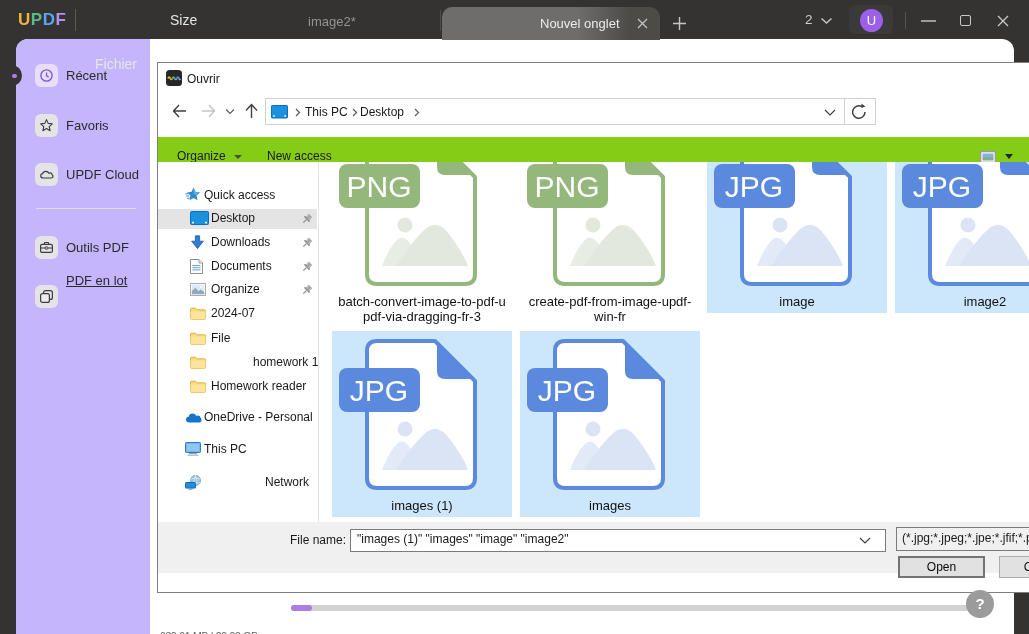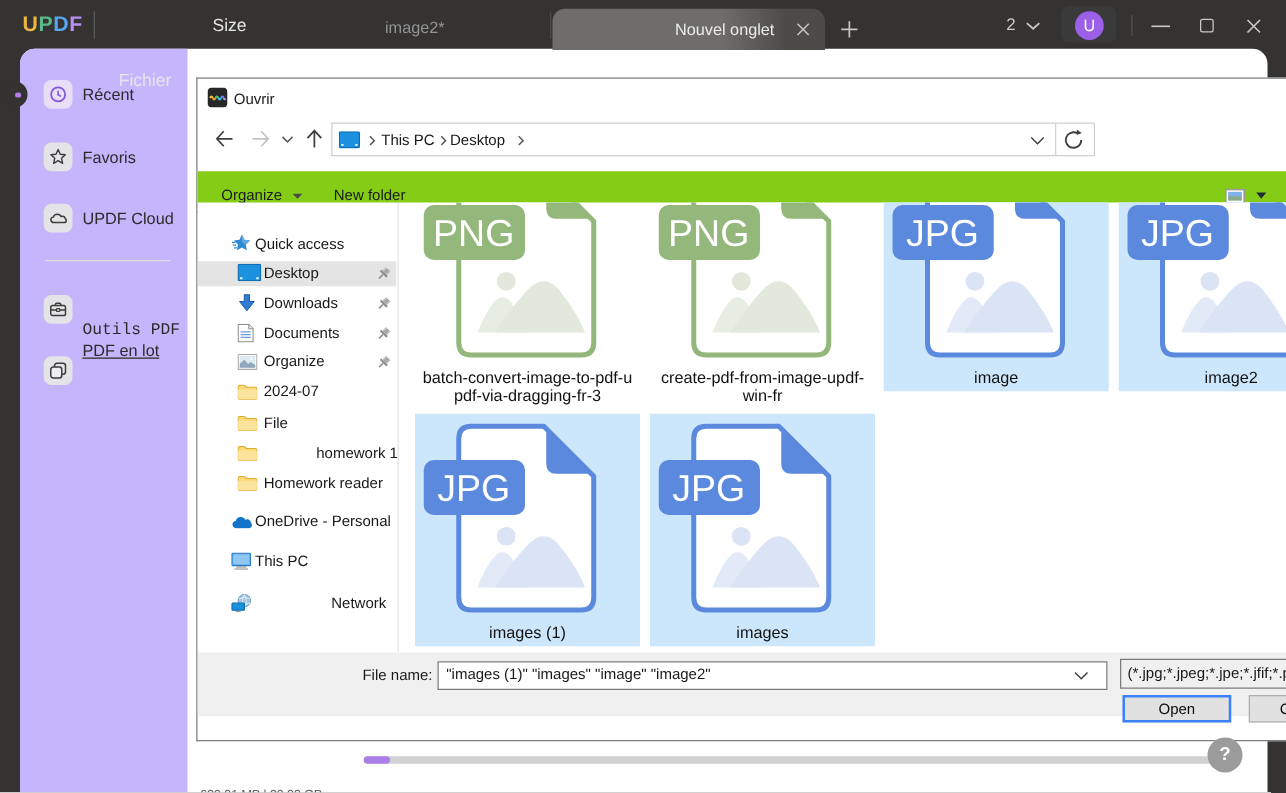--- a/index.html
+++ b/index.html
@@ -74,21 +74,21 @@
         </svg>
 <div class="side-item" style="top:128px;">UPDF Cloud</div>
 <div class="abs" style="left:20px; top:169px; width:100px; height:1px; background:#dddcde;"></div>
 <div class="side-ic" style="top:197px;"></div>
 <svg class="abs" style="left:23px; top:201px;" width="15" height="15">
 <rect x="1.6" y="4.4" width="11.8" height="8" rx="1.5" stroke="#3d3d3d" stroke-width="1.2" fill="none"></rect>
 <path d="M5.4 4.4 V3.3 Q5.4 2.5 6.2 2.5 H8.8 Q9.6 2.5 9.6 3.3 V4.4" stroke="#3d3d3d" stroke-width="1.2" fill="none"></path>
 <path d="M1.6 8 H6.2 M8.8 8 H13.4" stroke="#3d3d3d" stroke-width="1.1"></path>
 <rect x="6.2" y="6.9" width="2.6" height="2.2" rx="0.5" stroke="#3d3d3d" stroke-width="1" fill="none"></rect>
         </svg>
-<div class="side-item" style="top:217px;font-family:Liberation Mono, monospace;">Outils PDF</div>
+<div class="side-item" style="top:201px;">Outils PDF</div>
 <div class="side-ic" style="top:246px;"></div>
 <svg class="abs" style="left:23px; top:250px;" width="15" height="15">
 <rect x="4.6" y="1.6" width="8.8" height="8.8" rx="2" stroke="#3d3d3d" stroke-width="1.2" fill="none"></rect>
 <rect x="1.6" y="4.6" width="8.8" height="8.8" rx="2" stroke="#3d3d3d" stroke-width="1.2" fill="#edecee"></rect>
         </svg>
 <div class="side-item" style="top:234px;text-decoration:underline;">PDF en lot</div>
 </div>
     </div>
 <div id="logo" class="abs"><span style="color:#ecb53e">U</span><span style="color:#5cb98a">P</span><span style="color:#58a6f2">D</span><span style="color:#b98df2">F</span></div>
 <div class="abs tbar-sep" style="left:75px; top:9px; height:22px;"></div>
@@ -173,21 +173,21 @@
     <div class="abs" style="left:578px; top:0; width:1px; height:25px; background:#d0d0d0;"></div>
     <svg class="abs" style="left:584px; top:4px;" width="18" height="18">
       <path d="M15 9 A6.2 6.2 0 1 1 11.8 3.6" stroke="#3f3f3f" stroke-width="1.5" fill="none"></path>
       <path d="M11.4 0.5 L11.4 4.9 L15.4 3.4 Z" fill="#3f3f3f"></path>
     </svg>
   </div>
 
   <div id="dlg-toolbar">
     <div class="abs" style="left:19px; top:12px;">Organize</div>
     <div class="abs" style="left:76px; top:18px; width:0; height:0; border-left:4px solid transparent; border-right:4px solid transparent; border-top:4.5px solid #4b4b4b;"></div>
-    <div class="abs" style="left:109px; top:12px;">New folder</div>
+    <div class="abs" style="left:109px; top:12px;">New access</div>
     <svg class="abs" style="left:822px; top:14px;" width="16" height="12">
       <rect x="0.5" y="0.5" width="15" height="11" fill="#fdfdfd" stroke="#9a9a9a" stroke-width="1.6"></rect>
       <rect x="2.5" y="2.5" width="11" height="4" fill="#7fb2e8"></rect>
       <rect x="2.5" y="6" width="11" height="3.5" fill="#8aab8d"></rect>
     </svg>
     <div class="abs" style="left:847px; top:17px; width:0; height:0; border-left:4.5px solid transparent; border-right:4.5px solid transparent; border-top:5px solid #1d2835;"></div>
   </div>
 
   <div id="dlg-content">
     <div class="abs" style="left:0; top:47px; width:159px; height:20px; background:#e4e4e4;"></div>
@@ -369,20 +369,20 @@
     <div class="abs" style="left:120px; top:11px; width:68px; text-align:right; color:#191919;">File name:</div>
     <div class="abs" style="left:192px; top:7px; width:536px; height:23px; border:1px solid #7b7b7b; background:#fff;">
       <div class="abs" style="left:6px; top:2px; color:#191919; white-space:nowrap;">"images (1)" "images" "image" "image2"</div>
       <svg class="abs" style="left:508px; top:7px;" width="12" height="8">
             <path d="M1 1 L6 6 L11 1" stroke="#3f3f3f" stroke-width="1.2" fill="none"></path>
           </svg>
     </div>
     <div class="abs" style="left:738px; top:5px; width:141px; height:24px; border:1px solid #7b7b7b; background:#f0f0f0;">
       <div class="abs" style="left:5px; top:3px; color:#191919; white-space:nowrap;">(*.jpg;*.jpeg;*.jpe;*.jfif;*.p</div>
     </div>
-    <div class="abs" style="left:740px; top:34px; width:87px; height:22px; background:#e1e1e1; border:2px solid #3b82f6; text-align:center; line-height:18px; color:#0a0a0a;">Open</div>
+    <div class="abs" style="left:740px; top:34px; width:87px; height:22px; background:#e1e1e1; border:2px solid #737373; text-align:center; line-height:18px; color:#0a0a0a;">Open</div>
     <div class="abs" style="left:841px; top:34px; width:87px; height:22px; background:#e1e1e1; border:1px solid #aeaeae; text-align:center; line-height:20px; color:#0a0a0a;">Cancel</div>
   </div>
 </div>
 
 <div id="help-circle" class="abs">?</div>
 
 </div>
 
 </body></html>

